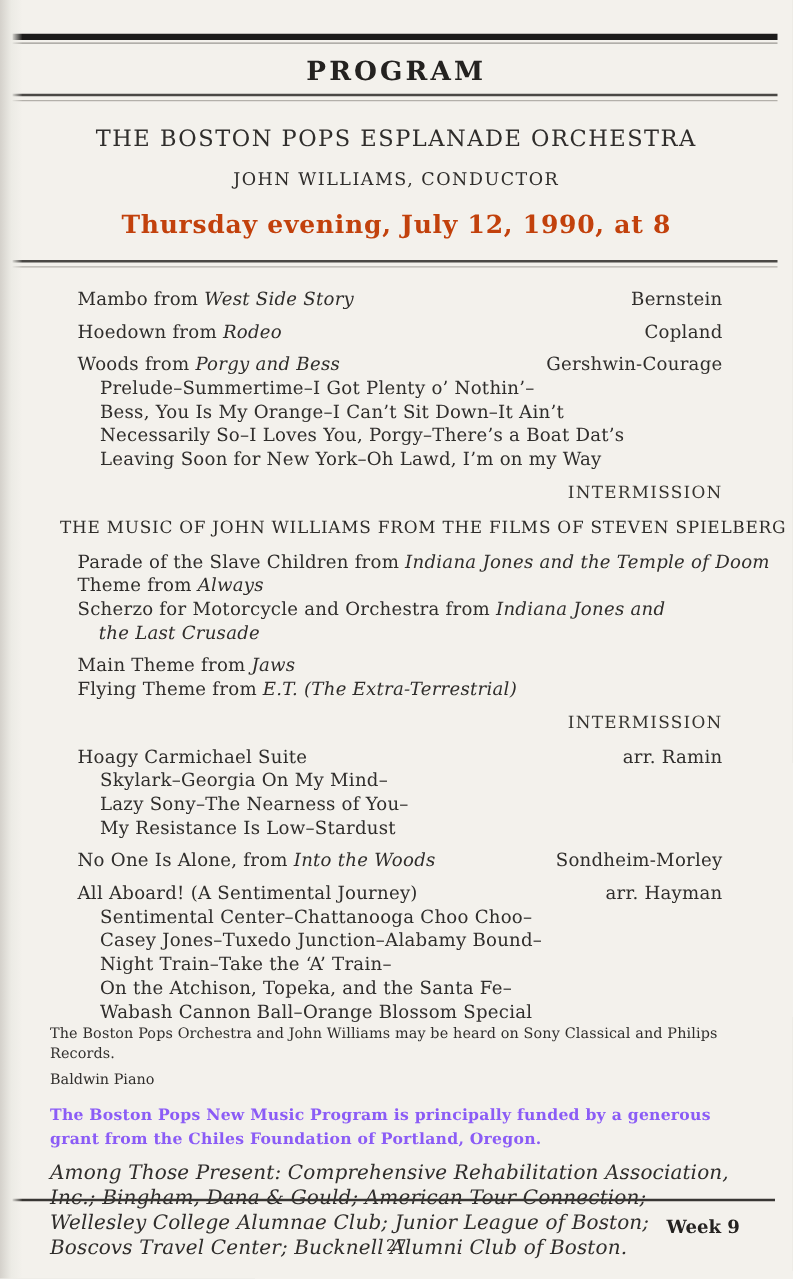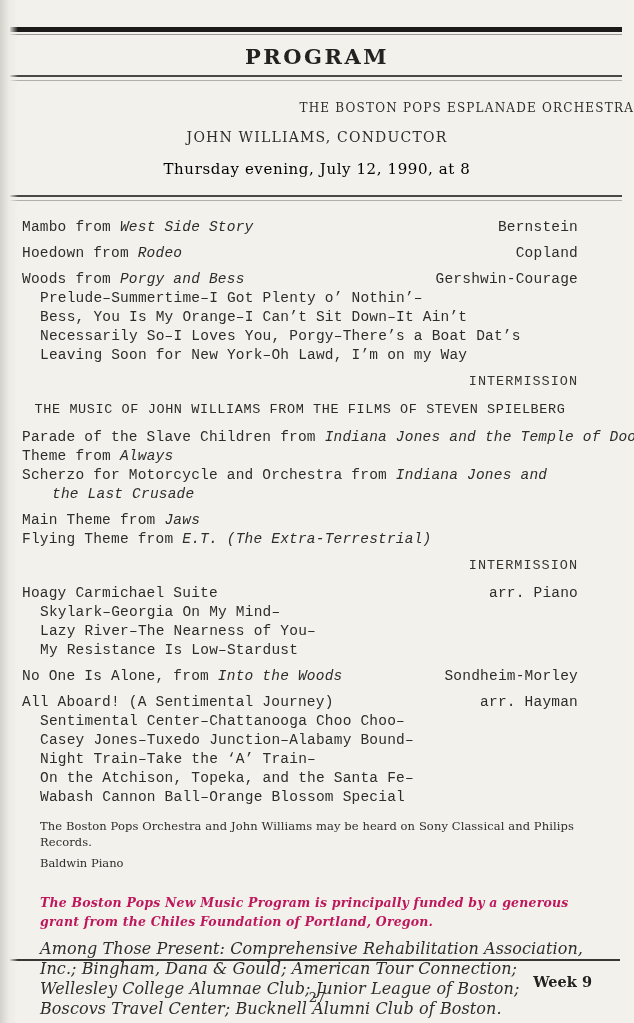--- a/index.html
+++ b/index.html
@@ -22,49 +22,49 @@
   .hairline{height:1px;background:#9b9892;margin-top:2px;}
   .double-rule{
     margin:0 12px 0 10px;height:3px;
     border-top:2px solid #4a4845;border-bottom:1px solid #b3b0aa;
   }
   .page-title{
     text-align:center;font-size:21px;font-weight:bold;
     letter-spacing:2.5px;margin:9px 0 6px 0;color:#242220;
   }
   .center-line{text-align:center;}
-  .orchestra{font-size:12px;letter-spacing:1.2px;margin-top:20px;text-align:right;}
+  .orchestra{font-size:18px;letter-spacing:1.2px;margin-top:20px;}
   .conductor{font-size:14px;letter-spacing:1.2px;margin-top:14px;}
-  .date-line{font-size:15px;letter-spacing:.6px;margin-top:15px;color:#000000;}
+  .date-line{font-size:20px;letter-spacing:.6px;margin-top:15px;color:#c2410c;font-weight:bold;}
   .rule-below-date{margin-top:17px;}
   
-  .program{padding:17px 56px 0 22px;font-size:14.5px;line-height:19px;font-family:Liberation Mono, monospace;}
+  .program{padding:17px 56px 0 62px;font-size:14.5px;line-height:19px;}
   .prow{display:flex;justify-content:space-between;margin-bottom:7px;white-space:nowrap;}
   .prow.tight{margin-bottom:0;}
   .prow .ptitle{letter-spacing:.2px;}
   .prow .pcomposer{letter-spacing:.2px;}
-  .prow.cont{margin-left:30px;}
+  .prow.cont{margin-left:17px;}
   .medley{margin-left:18px;margin-bottom:7px;}
   .mline{letter-spacing:.2px;white-space:nowrap;}
   .intermission{
     text-align:right;font-size:13.5px;letter-spacing:1px;
     margin-top:7px;margin-bottom:9px;color:#36342f;
   }
   .section-heading{
     text-align:center;font-size:13.5px;letter-spacing:.6px;
     margin:0 -14px 9px -14px;color:#2d2b28;white-space:nowrap;
   }
   em{font-style:italic;}
   
   .footer{position:absolute;left:40px;top:818px;width:560px;}
   .records-note{font-size:11.5px;line-height:16px;letter-spacing:.1px;}
   .piano-note{font-size:11.5px;line-height:16px;margin-top:5px;}
   .funding-note{
     font-size:12.5px;font-weight:bold;line-height:19px;
-    margin-top:22px;width:555px;color:#be185d;letter-spacing:.2px;font-style:italic;
+    margin-top:11px;width:555px;color:#8b5cf6;letter-spacing:.2px;
   }
   .among-note{font-size:16px;line-height:20px;margin-top:8px;width:545px;letter-spacing:.1px;font-style:italic;}
   .bottom-rule{position:absolute;left:10px;right:14px;top:959px;border-top:2px solid #383633;}
   .week-label{position:absolute;right:42px;top:973px;font-size:14.5px;font-weight:bold;color:#242220;}
   .page-number{position:absolute;left:0;right:0;top:990px;text-align:center;font-size:13px;}
 </style>
 </head>
 <body>
 
 <div class="page">
@@ -117,25 +117,25 @@
       </div>
       <div class="prow tight">
         <span class="ptitle"><span>Main Theme from </span><em>Jaws</em></span>
       </div>
       <div class="prow tight">
         <span class="ptitle"><span>Flying Theme from </span><em>E.T. (The Extra-Terrestrial)</em></span>
       </div>
       <div class="intermission">INTERMISSION</div>
       <div class="prow tight">
         <span class="ptitle"><span>Hoagy Carmichael Suite</span></span>
-        <span class="pcomposer">arr. Piano</span>
+        <span class="pcomposer">arr. Ramin</span>
       </div>
       <div class="medley">
         <div class="mline">Skylark–Georgia On My Mind–</div>
-        <div class="mline">Lazy River–The Nearness of You–</div>
+        <div class="mline">Lazy Sony–The Nearness of You–</div>
         <div class="mline">My Resistance Is Low–Stardust</div>
       </div>
       <div class="prow">
         <span class="ptitle"><span>No One Is Alone, from </span><em>Into the Woods</em></span>
         <span class="pcomposer">Sondheim-Morley</span>
       </div>
       <div class="prow tight">
         <span class="ptitle"><span>All Aboard! (A Sentimental Journey)</span></span>
         <span class="pcomposer">arr. Hayman</span>
       </div>

